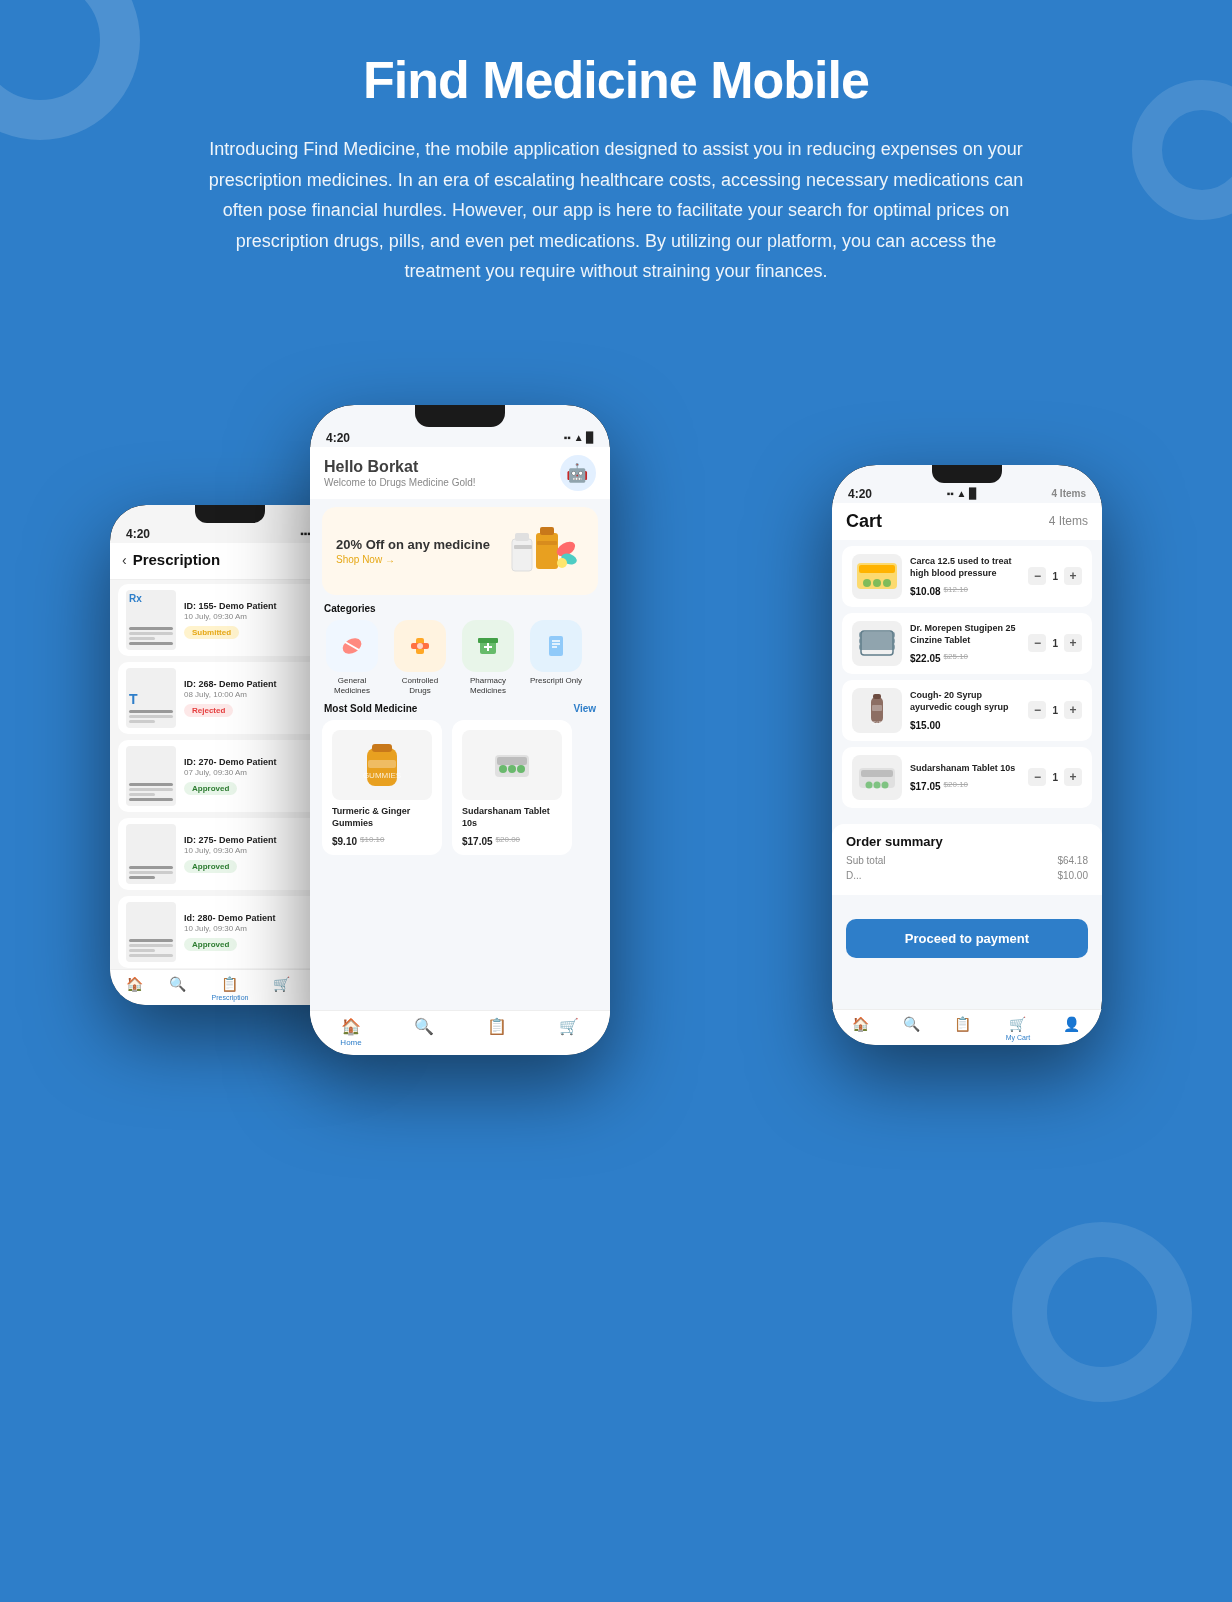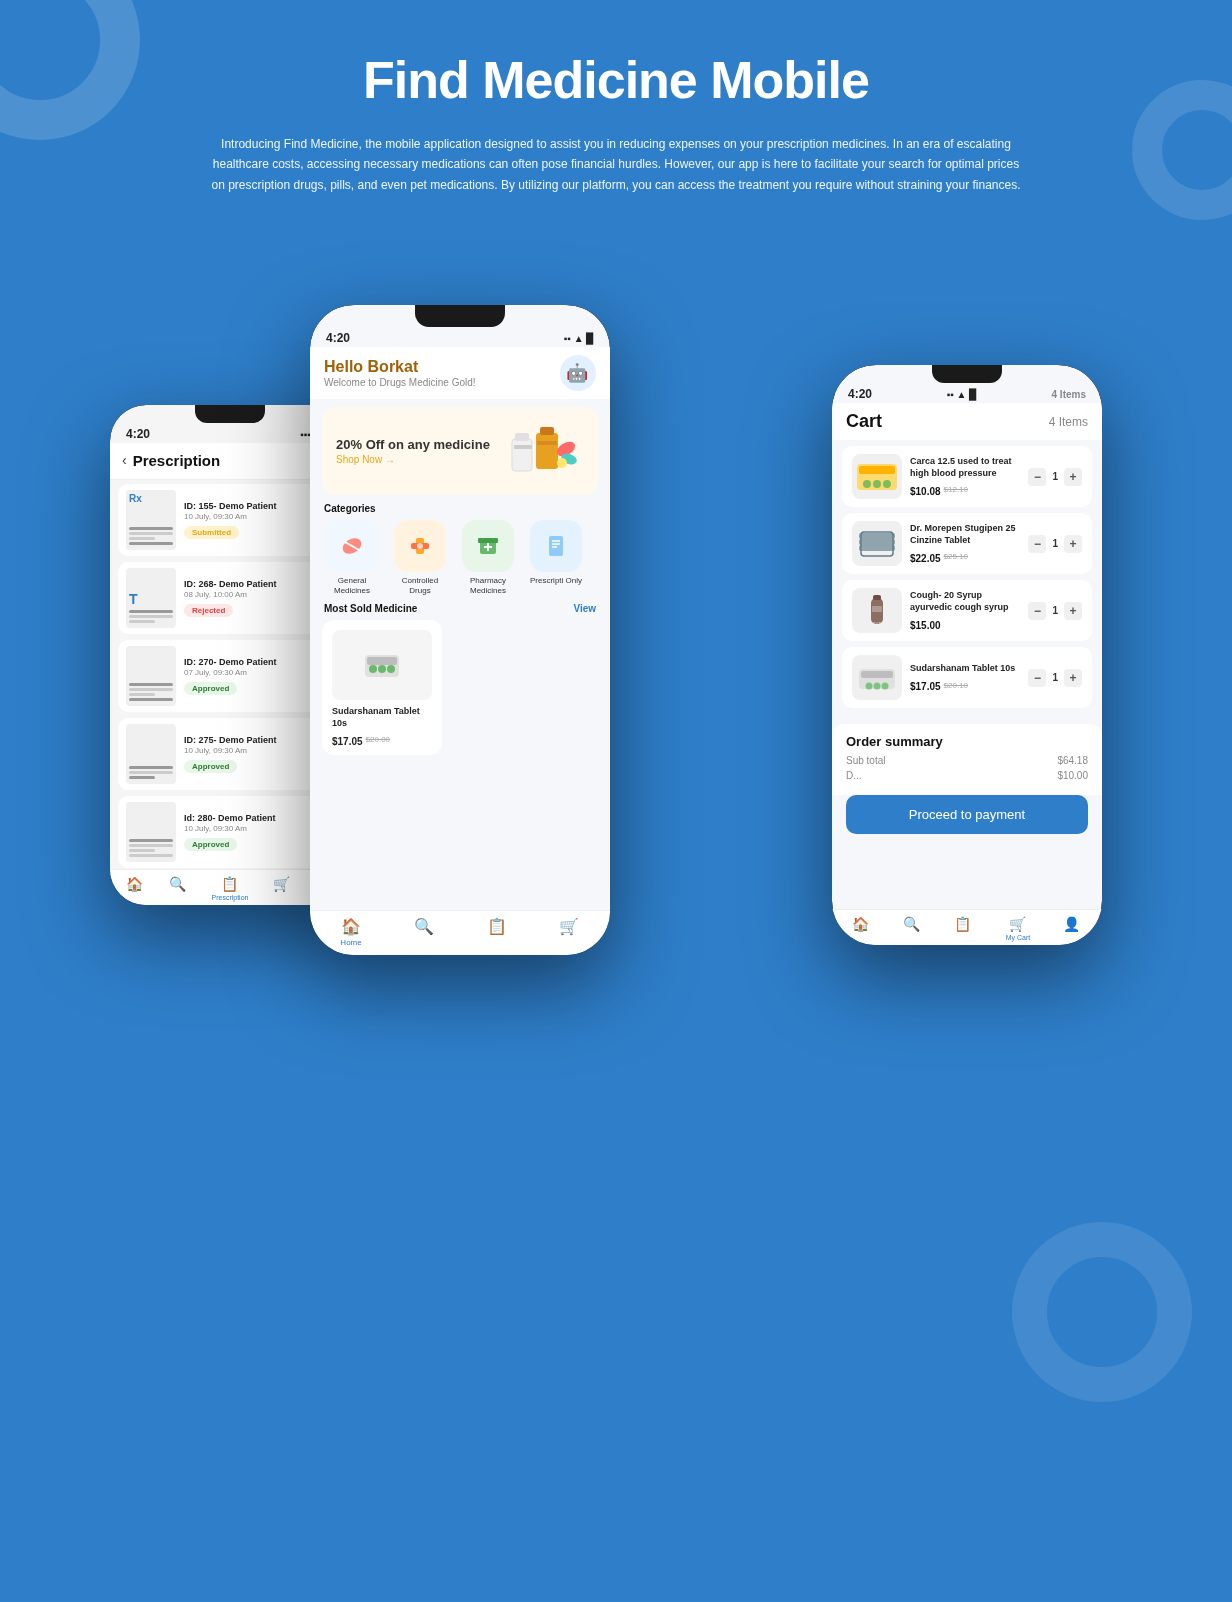--- a/index.html
+++ b/index.html
@@ -44,25 +44,25 @@
 
     .main-title {
       font-size: 52px;
       font-weight: 800;
       color: #fff;
       margin-bottom: 24px;
       letter-spacing: -1px;
     }
 
     .subtitle {
-      font-size: 12px;
+      font-size: 18px;
       color: rgba(255,255,255,0.92);
       line-height: 1.7;
       max-width: 820px;
-      margin: 0 auto;
+      margin: 8px auto;
       text-align: center;
     }
 
     
     .phones-container {
       position: relative;
       width: 100%;
       height: 1050px;
       margin-top: 30px;
     }
@@ -279,21 +279,21 @@
 
     
     .center-header {
       background: #fff;
       padding: 8px 14px;
       display: flex;
       justify-content: space-between;
       align-items: center;
     }
 
-    .greeting-text { font-size: 16px; font-weight: 700; color: #a16207; }
+    .greeting-text { font-size: 16px; font-weight: 700; color: #404040; }
     .welcome-text { font-size: 10px; color: #888; margin-top: 1px; }
 
     .bot-avatar {
       width: 36px; height: 36px;
       background: #e3f0ff;
       border-radius: 50%;
       display: flex; align-items: center; justify-content: center;
       font-size: 18px;
     }
 
@@ -499,22 +499,22 @@
       gap: 36px;
     }
 
     .proceed-btn {
       background: #2e7ec9;
       color: #fff;
       border-radius: 10px;
       text-align: center;
       padding: 12px;
       font-size: 13px;
-      font-weight: 400;
-      margin: 0 14px;
+      font-weight: 700;
+      margin: 24px 14px;
       cursor: pointer;
     }
 
     .bottom-nav-right {
       background: #fff;
       display: flex;
       justify-content: space-around;
       padding: 6px 4px 4px;
       border-top: 1px solid #eee;
       position: absolute;
@@ -755,20 +755,35 @@
       </div>
 
       <div class="section-header">
         <span class="section-title" style="margin:0;padding:0">Most Sold Medicine</span>
         <span class="view-link">View</span>
       </div>
       <div class="products-row">
         <div class="product-card">
           <div class="product-img-box">
             <svg width="50" height="50" viewBox="0 0 50 50">
+              <rect x="10" y="8" width="30" height="38" rx="8" fill="#e8a020"></rect>
+              <rect x="15" y="4" width="20" height="8" rx="3" fill="#c8781a"></rect>
+              <rect x="11" y="20" width="28" height="8" rx="2" fill="rgba(255,255,255,0.3)"></rect>
+              <text x="25" y="38" font-size="8" fill="rgba(255,255,255,0.8)" text-anchor="middle">GUMMIES</text>
+            </svg>
+          </div>
+          <div class="product-name">Turmeric &amp; Ginger Gummies</div>
+          <div style="display:flex;align-items:center;margin-top:3px">
+            <span class="product-price">$9.10</span>
+            <span class="product-old-price">$10.10</span>
+          </div>
+        </div>
+        <div class="product-card">
+          <div class="product-img-box">
+            <svg width="50" height="50" viewBox="0 0 50 50">
               <rect x="8" y="15" width="34" height="22" rx="4" fill="#e0e0e0"></rect>
               <rect x="10" y="17" width="30" height="8" rx="2" fill="#bdbdbd"></rect>
               <circle cx="16" cy="29" r="4" fill="#4caf50" opacity="0.8"></circle>
               <circle cx="25" cy="29" r="4" fill="#4caf50" opacity="0.8"></circle>
               <circle cx="34" cy="29" r="4" fill="#4caf50" opacity="0.8"></circle>
             </svg>
           </div>
           <div class="product-name">Sudarshanam Tablet 10s</div>
           <div style="display:flex;align-items:center;margin-top:3px">
             <span class="product-price">$17.05</span>

